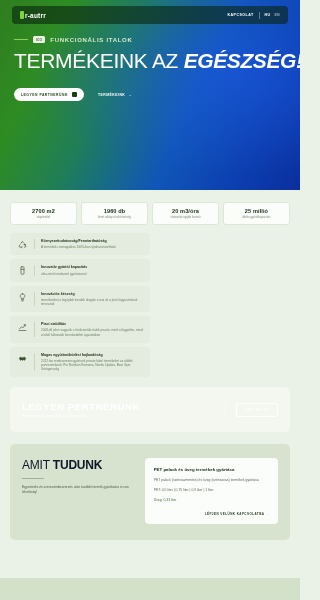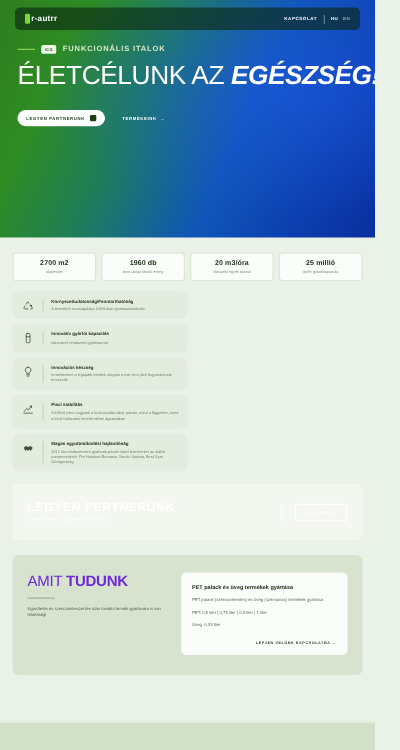--- a/index.html
+++ b/index.html
@@ -134,21 +134,21 @@
   }
 
   
   .knowledge {
     margin: 12px 10px 0 10px;
     background: #d7e3ce; border-radius: 5px;
     padding: 14px 12px 16px 12px;
     display: flex; gap: 10px;
   }
   .k-left { width: 44%; }
-  .k-title { font-size: 12px; color: #6d28d9; font-weight: 300; letter-spacing: -.2px; }
+  .k-title { font-size: 12px; color: #0f172a; font-weight: 300; letter-spacing: -.2px; }
   .k-title b { font-weight: 800; }
   .k-rule { width: 22px; height: 1px; background: #9fb294; margin: 6px 0 6px 0; }
   .k-desc { font-size: 3.3px; color: #4f6047; line-height: 1.45; }
   .k-card {
     flex: 1; background: #fbfdfa; border-radius: 4px;
     padding: 9px 9px 8px 9px;
   }
   .k-card-title { font-size: 4.4px; font-weight: 700; color: #1b2a15; line-height: 1.3; }
   .k-card-p { font-size: 3.4px; color: #5b6c54; line-height: 1.45; margin-top: 5px; }
   .k-card-link {
@@ -187,21 +187,21 @@
     </div>
 
     <div class="hero-inner">
       <div class="eyebrow">
         <span class="eyebrow-line"></span>
         <span class="eyebrow-chip">ICO</span>
         <span class="eyebrow-text">FUNKCIONÁLIS ITALOK</span>
       </div>
 
       <div class="hero-title">
-        <span>ÉLETCÉLUNK AZ</span>
+        <span>TERMÉKEINK AZ</span>
         <b>EGÉSZSÉG!</b>
       </div>
 
       <div class="hero-actions">
         <button class="btn-primary">
           <span>LEGYEN PARTNERÜNK</span>
           <span class="ico"></span>
         </button>
         <button class="btn-ghost">
           <span>TERMÉKEINK</span>

